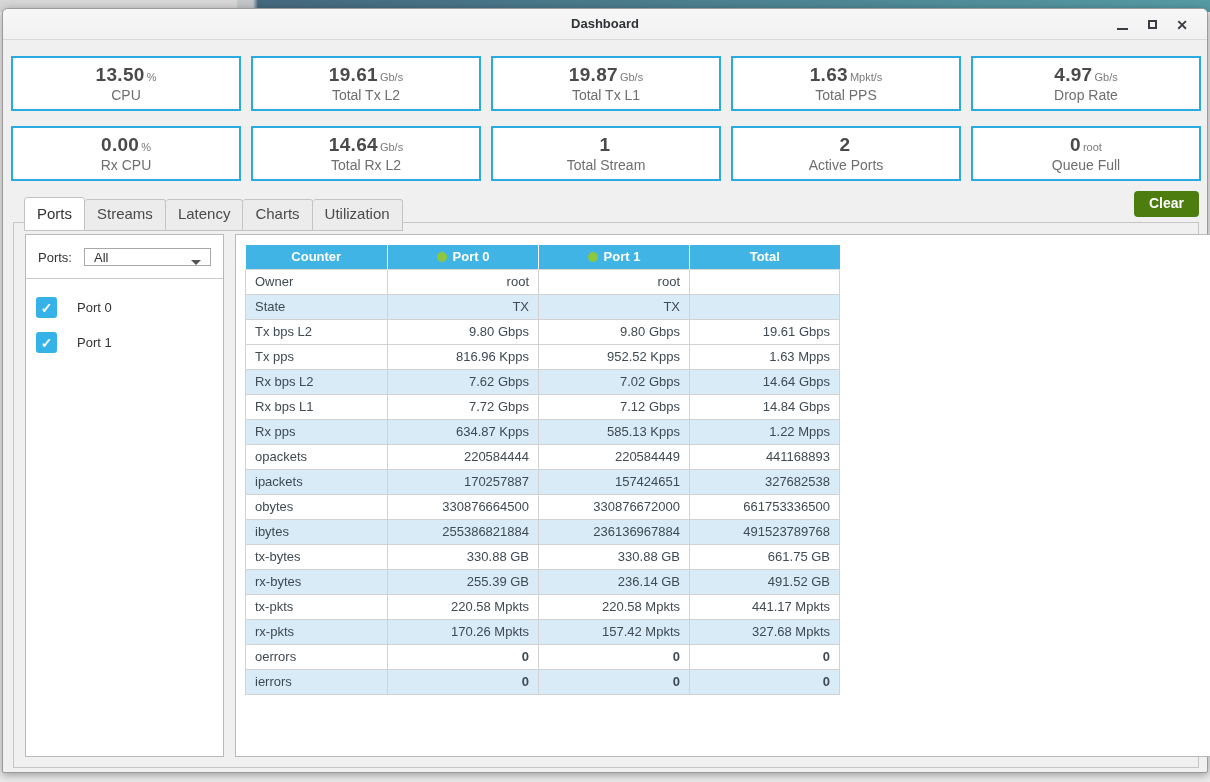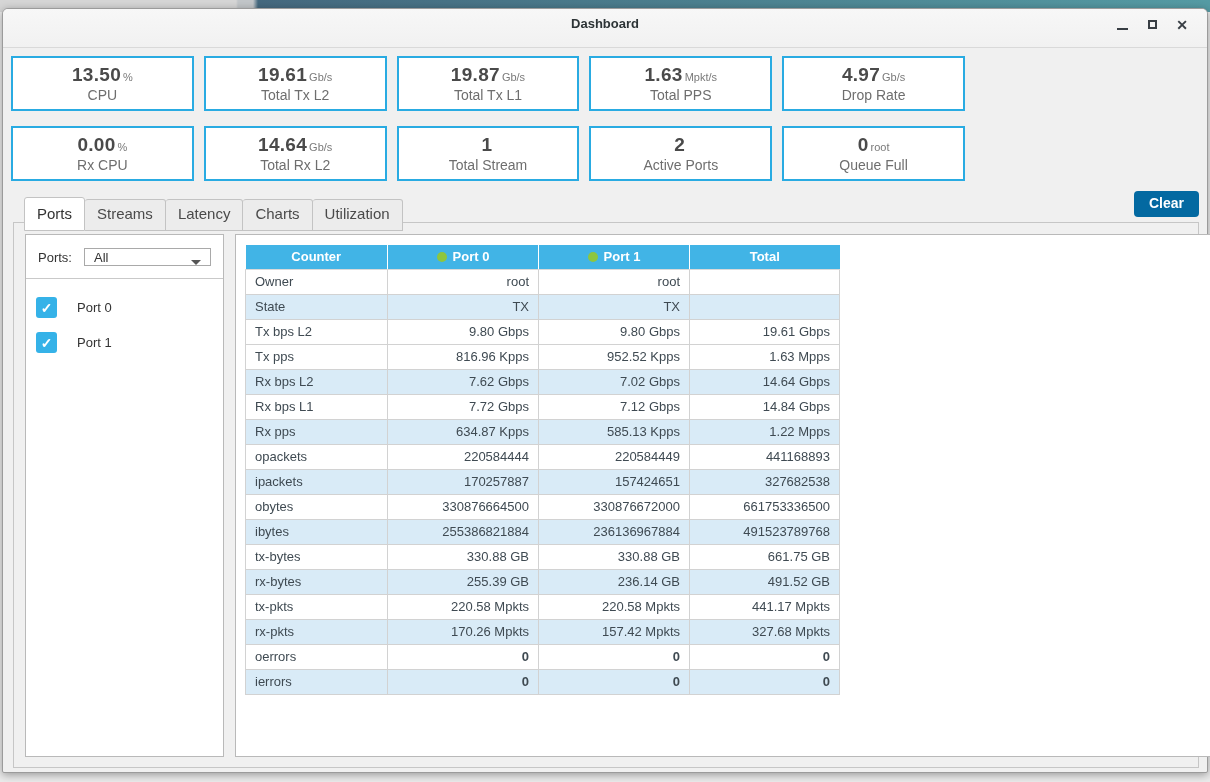--- a/index.html
+++ b/index.html
@@ -20,37 +20,37 @@
   }
   
   .window {
     position:absolute; left:2px; top:8px; width:1206px; height:765px;
     background:#F0F0F0;
     border:1px solid #9B9B9B;
     border-radius:6px 6px 2px 2px;
     box-shadow:0 2px 8px rgba(0,0,0,0.35);
   }
   .titlebar {
-    position:absolute; top:0; left:0; right:0; height:39px;
+    position:absolute; top:0; left:0; right:0; height:31px;
     background:linear-gradient(#F7F7F7,#F1F1F1);
     border-bottom:1px solid #D9D9D9;
     border-radius:5px 5px 0 0;
   }
   .titlebar .title {
     position:absolute; left:0; right:0; top:7px;
     text-align:center; font-size:13px; font-weight:bold; color:#2D3436;
   }
   .controls { position:absolute; right:10px; top:0; height:31px; display:flex; align-items:center; }
   .ctrl { width:30px; height:22px; display:flex; align-items:center; justify-content:center; cursor:default; }
   .glyph-min { width:11px; height:2px; background:#383E44; margin-top:8px; }
   .glyph-max { width:9px; height:9px; border:2px solid #383E44; }
   .glyph-close { font-size:14px; font-weight:bold; color:#383E44; line-height:1; }
 
   
-  .stat-row { position:absolute; left:8px; width:954px; height:55px; display:flex; gap:10px; }
+  .stat-row { position:absolute; left:8px; width:1190px; height:55px; display:flex; gap:10px; }
   #stat-row-1 { top:47px; }
   #stat-row-2 { top:117px; }
   .stat-card {
     flex:1; background:#FFFFFF; border:2px solid #29ABE2;
     display:flex; flex-direction:column; align-items:center; justify-content:center;
   }
   .stat-top { line-height:20px; }
   .stat-value { font-size:19px; font-weight:bold; color:#4A4A4A; letter-spacing:0.3px; }
   .stat-unit { font-size:11px; color:#7A7A7A; margin-left:2px; }
   .stat-label { font-size:14px; color:#6E6E6E; margin-top:0; }
@@ -69,21 +69,21 @@
   }
   .tab:first-child { border-left:1px solid #C3C3C3; }
   .tab.active {
     background:#FFFFFF; color:#333; margin-top:0;
     padding-top:7px; padding-bottom:8px;
     border-left:1px solid #C3C3C3;
     position:relative; z-index:4;
   }
   .clear-btn {
     position:absolute; right:8px; top:182px; z-index:3;
-    background:#0369a1; color:#FFFFFF; font-size:14px; font-weight:bold;
+    background:#4d7c0f; color:#FFFFFF; font-size:14px; font-weight:bold;
     padding:4px 15px 6px 15px; border:none; border-radius:4px; cursor:pointer;
   }
 
   
   .frame {
     position:absolute; left:10px; top:213px; width:1186px; height:546px;
     background:#F0F0F0; border:1px solid #C6C6C6; z-index:2;
   }
   .panel { position:absolute; background:#FFFFFF; border:1px solid #B9B9B9; }
   .ports-panel { left:11px; top:11px; width:199px; height:523px; }

